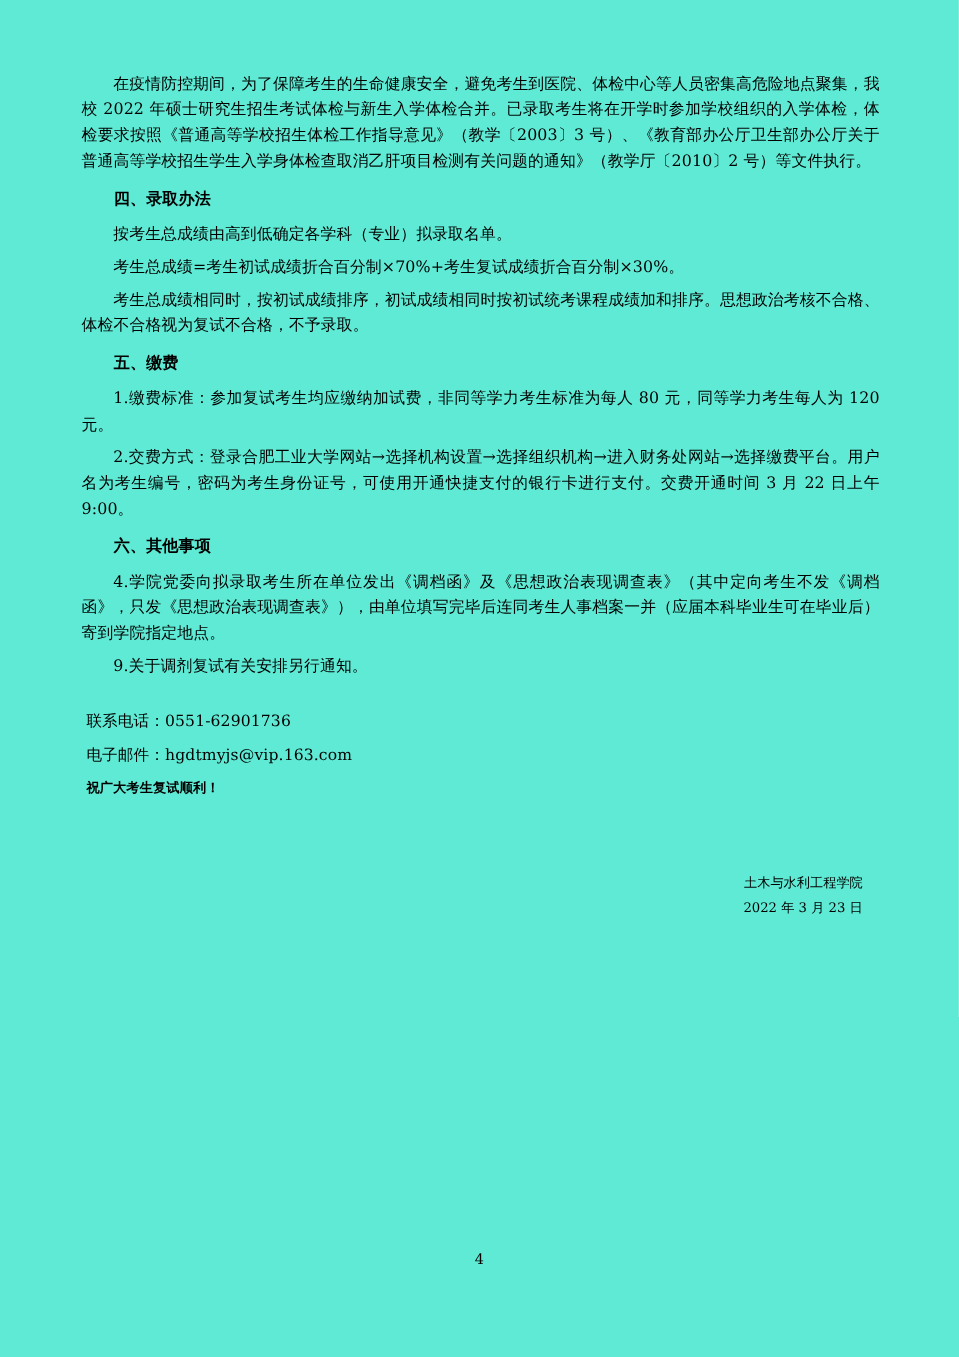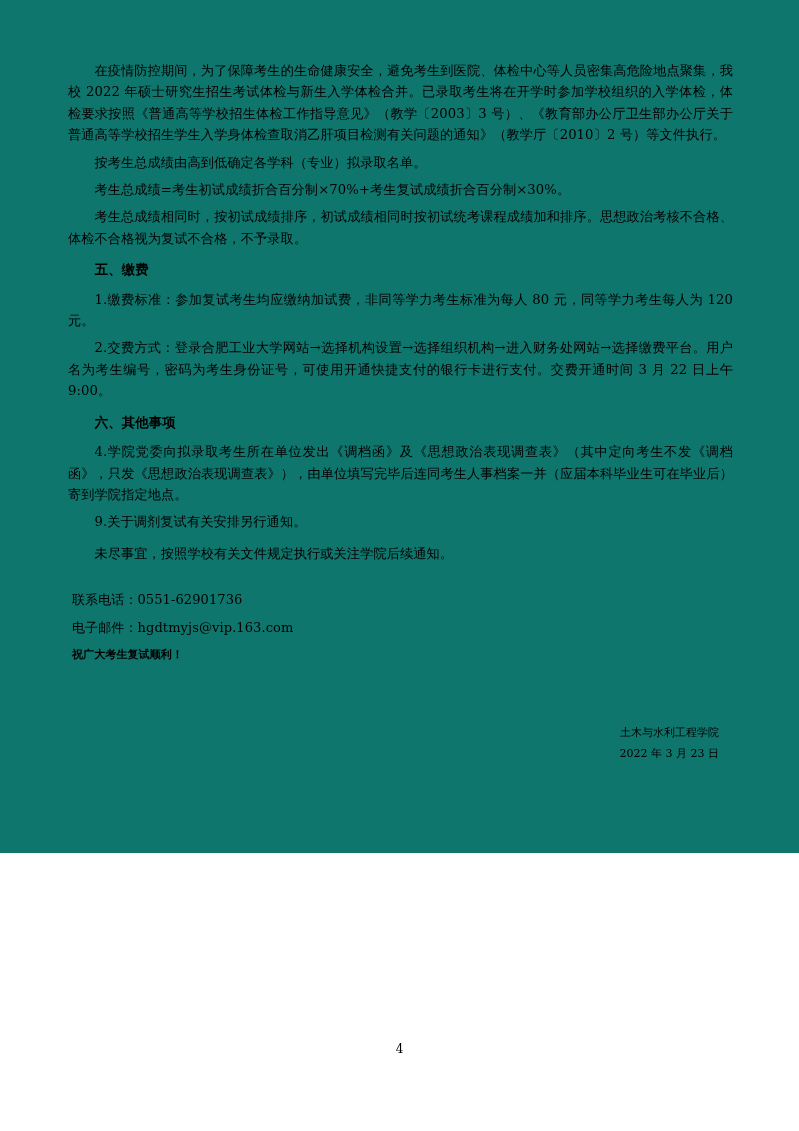--- a/index.html
+++ b/index.html
@@ -12,22 +12,22 @@
     height: 1131px;
     font-family: "DejaVu Serif", "Liberation Serif", serif;
     color: #000000;
     position: relative;
     overflow: hidden;
   }
   .page {
     position: absolute;
     left: 0; top: 0;
     width: 799px;
-    height: 853px;
-    background: #0f766e;
+    height: 1131px;
+    background: #5eead4;
   }
   .content {
     position: absolute;
     left: 68px;
     top: 60px;
     width: 665px;
   }
   p {
     margin: 0 0 6px 0;
     font-size: 13.2px;
@@ -87,32 +87,32 @@
   }
 </style>
 </head>
 <body>
 
 <div class="page">
   <div class="content">
 
     <p class="indent2">在疫情防控期间，为了保障考生的生命健康安全，避免考生到医院、体检中心等人员密集高危险地点聚集，我校 2022 年硕士研究生招生考试体检与新生入学体检合并。已录取考生将在开学时参加学校组织的入学体检，体检要求按照《普通高等学校招生体检工作指导意见》（教学〔2003〕3 号）、《教育部办公厅卫生部办公厅关于普通高等学校招生学生入学身体检查取消乙肝项目检测有关问题的通知》（教学厅〔2010〕2 号）等文件执行。</p>
 
+    <p class="heading">四、录取办法</p>
     <p class="indent2">按考生总成绩由高到低确定各学科（专业）拟录取名单。</p>
     <p class="indent2">考生总成绩=考生初试成绩折合百分制×70%+考生复试成绩折合百分制×30%。</p>
     <p class="indent2">考生总成绩相同时，按初试成绩排序，初试成绩相同时按初试统考课程成绩加和排序。思想政治考核不合格、体检不合格视为复试不合格，不予录取。</p>
 
     <p class="heading">五、缴费</p>
     <p class="indent2">1.缴费标准：参加复试考生均应缴纳加试费，非同等学力考生标准为每人 80 元，同等学力考生每人为 120 元。</p>
     <p class="indent2">2.交费方式：登录合肥工业大学网站→选择机构设置→选择组织机构→进入财务处网站→选择缴费平台。用户名为考生编号，密码为考生身份证号，可使用开通快捷支付的银行卡进行支付。交费开通时间 3 月 22 日上午 9:00。</p>
 
     <p class="heading">六、其他事项</p>
     <p class="indent2">4.学院党委向拟录取考生所在单位发出《调档函》及《思想政治表现调查表》（其中定向考生不发《调档函》，只发《思想政治表现调查表》），由单位填写完毕后连同考生人事档案一并（应届本科毕业生可在毕业后）寄到学院指定地点。</p>
     <p class="indent2">9.关于调剂复试有关安排另行通知。</p>
-    <p class="indent2 gap-before">未尽事宜，按照学校有关文件规定执行或关注学院后续通知。</p>
 
     <p class="contact" style="margin-top:26px;">联系电话：0551-62901736</p>
     <p class="contact">电子邮件：hgdtmyjs@vip.163.com</p>
     <p class="wish">祝广大考生复试顺利！</p>
 
     <div class="signature">
       <span class="sig-line">土木与水利工程学院</span>
       <span class="sig-line">2022 年 3 月 23 日</span>
     </div>
 

